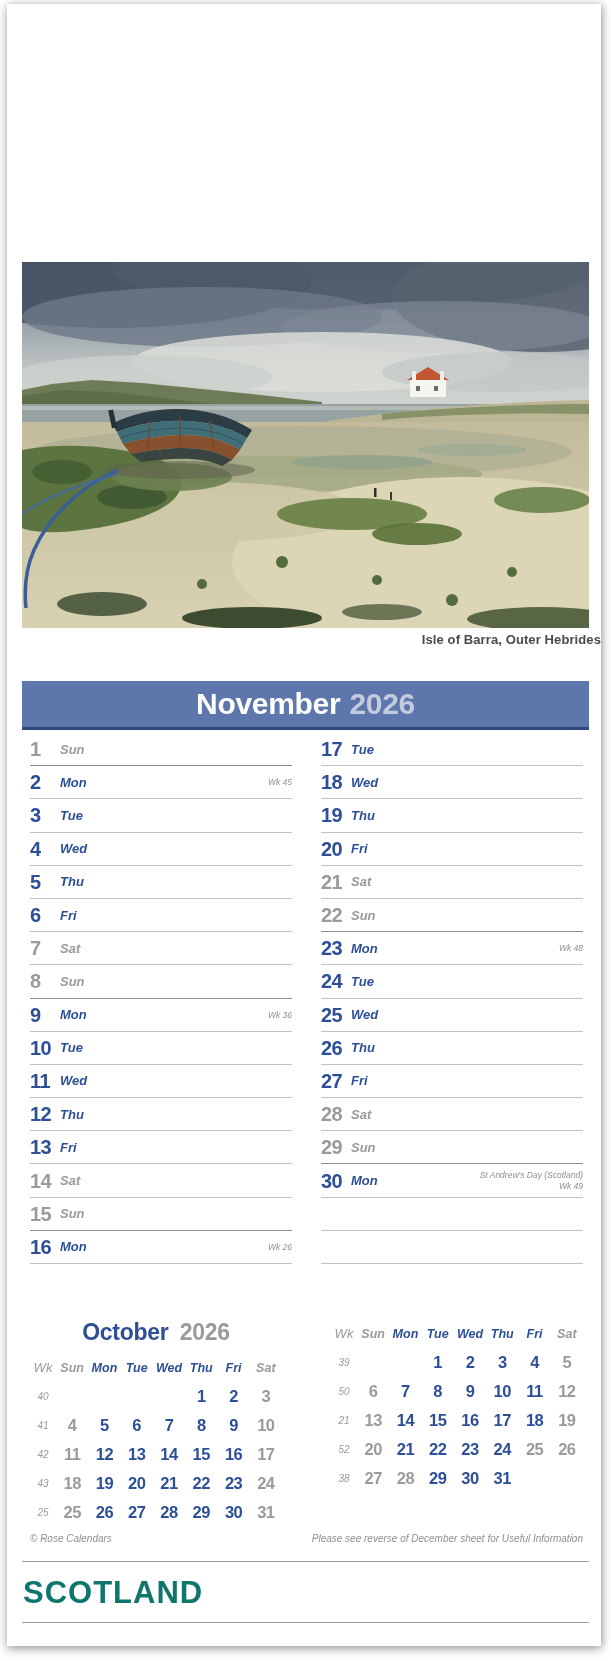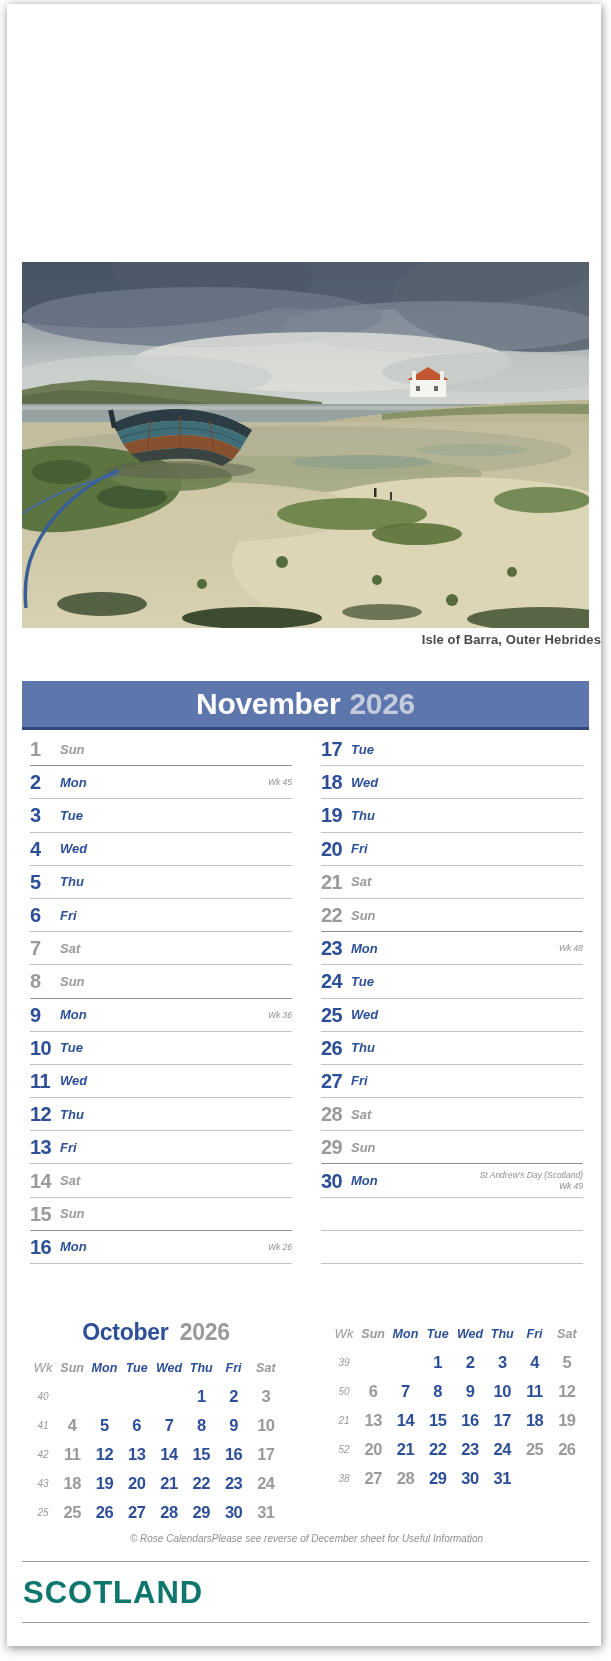--- a/index.html
+++ b/index.html
@@ -59,21 +59,21 @@
   }
   .mh{font-size:12.5px;font-weight:bold;font-style:italic;color:#2d4f97;}
   .mh.muted{color:#9a9a9a;}
   .mh.wkcol{font-size:13px;color:#9a9a9a;font-weight:normal;}
   .mwk{font-size:10px;font-style:italic;color:#9a9a9a;}
   .md{font-size:16.5px;font-weight:bold;color:#2d4f97;letter-spacing:-.5px;}
   .md.muted{color:#9a9a9a;}
   
   .foot{
     position:absolute;left:23px;top:1529px;width:553px;
-    display:flex;justify-content:center;
+    display:flex;justify-content:space-between;
     font-size:10px;font-style:italic;color:#8f8f8f;
   }
   .rule{position:absolute;left:15px;width:567px;height:0;border-top:1px solid #9c9c9c;}
   .rule.r1{top:1557px;}
   .rule.r2{top:1618px;}
   .region{
     position:absolute;left:16px;top:1571px;width:100%;
     font-size:31px;font-weight:bold;color:#0f766e;letter-spacing:1px;
   }
 </style>

